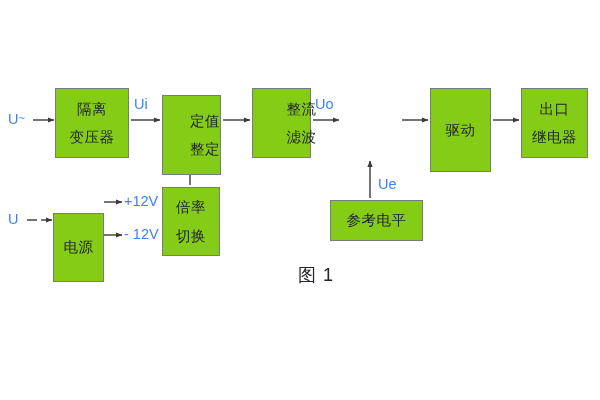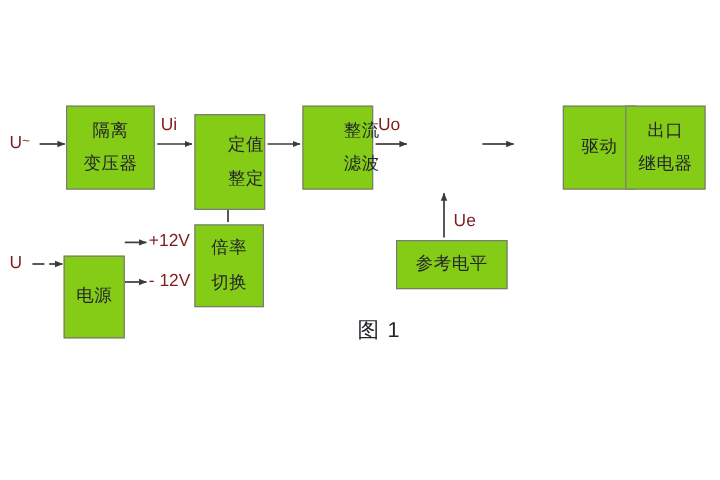--- a/index.html
+++ b/index.html
@@ -37,21 +37,21 @@
     letter-spacing: 0.5px;
   }
   .block .line + .line {
     margin-top: 14px;
   }
   .block.single .line {
     margin-top: 0;
   }
   .label {
     position: absolute;
-    color: #7f1d1d;
+    color: #3b82f6;
     font-size: 14.5px;
     white-space: nowrap;
     line-height: 1;
   }
   .caption {
     position: absolute;
     color: #23252b;
     font-size: 18px;
     white-space: nowrap;
     line-height: 1;
@@ -117,21 +117,21 @@
     <span class="line">定值</span>
     <span class="line">整定</span>
   </div>
 
   <div class="block" style="left:252px; top:88px; width:59px; height:70px;padding-left:40px;">
     <span class="line">整流</span>
     <span class="line">滤波</span>
   </div>
 
 
-  <div class="block single" style="left:430px; top:88px; width:61px; height:70px;margin-left:39px;">
+  <div class="block single" style="left:430px; top:88px; width:61px; height:84px;">
     <span class="line">驱动</span>
   </div>
 
   <div class="block" style="left:521px; top:88px; width:67px; height:70px;">
     <span class="line">出口</span>
     <span class="line">继电器</span>
   </div>
 
   <div class="block single" style="left:53px; top:187px; width:51px; height:69px;margin-top:26px;">
     <span class="line">电源</span>

